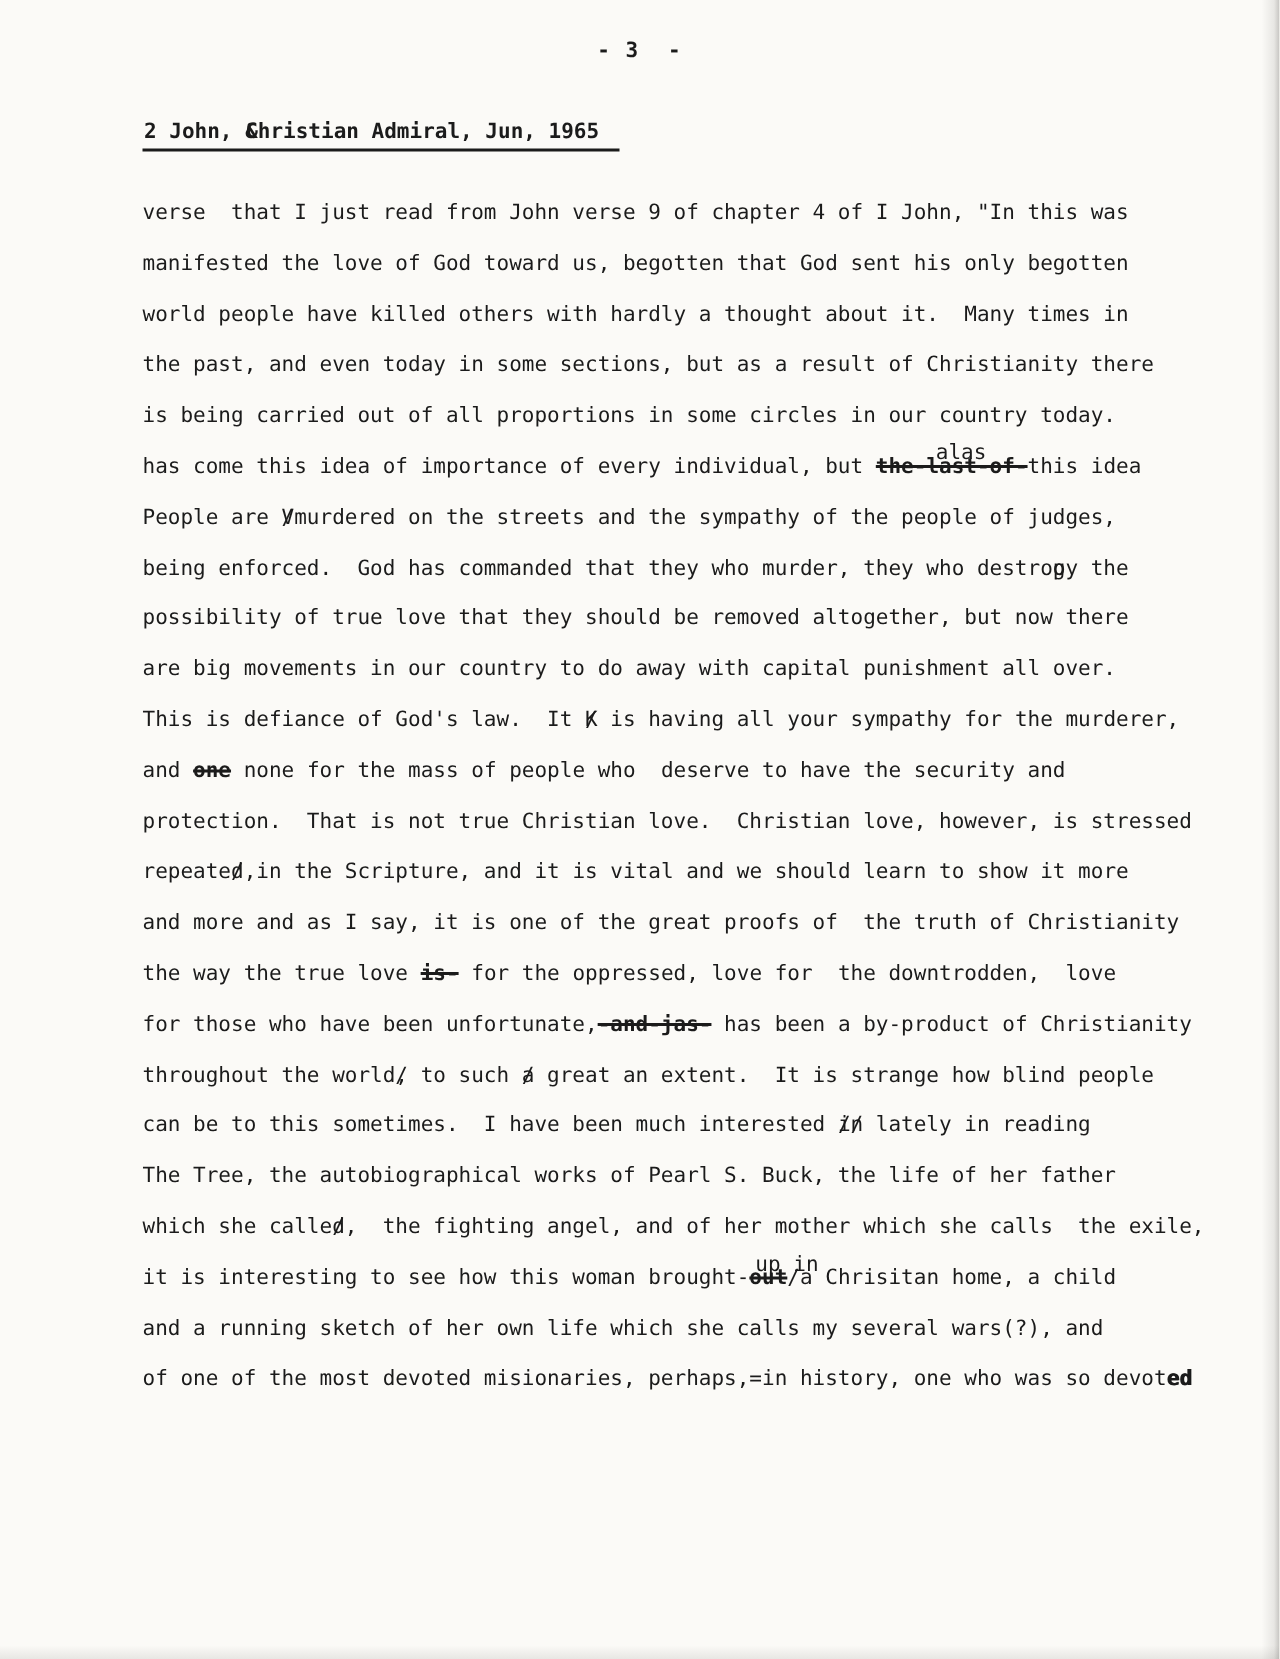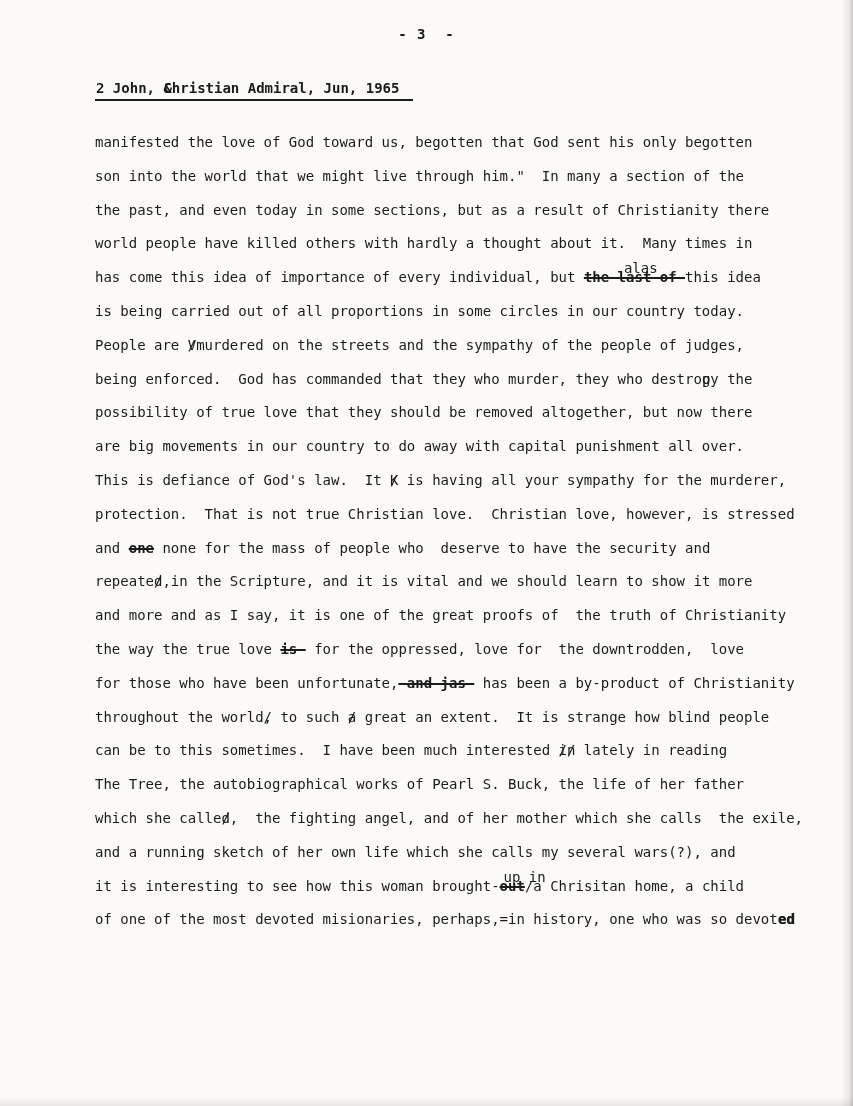--- a/index.html
+++ b/index.html
@@ -54,40 +54,40 @@
     pointer-events: none;
   }
 </style>
 </head>
 <body>
 
 <div class="paper">
   <div class="page-number">- 3  -</div>
   <div class="heading">2 John, <span class="over">C<span class="overchar">&amp;</span></span>hristian Admiral, Jun, 1965</div>
   <div class="doc-body">
+      <div class="line">verse  that I just read from John verse 9 of chapter 4 of I John, "In this was</div>
       <div class="line">manifested the love of God toward us, begotten that God sent his only begotten</div>
-      <div class="line">son into the world that we might live through him."  In many a section of the</div>
+      <div class="line">world people have killed others with hardly a thought about it.  Many times in</div>
       <div class="line">the past, and even today in some sections, but as a result of Christianity there</div>
-      <div class="line">world people have killed others with hardly a thought about it.  Many times in</div>
+      <div class="line">is being carried out of all proportions in some circles in our country today.</div>
       <div class="line">has come this idea of importance of every individual, but <span class="above"><span style="left: 40px;">alas</span></span><span class="xout">the-last-of-</span>this idea</div>
-      <div class="line">is being carried out of all proportions in some circles in our country today.</div>
       <div class="line">People are <span class="over">V<span class="overchar">/</span></span>murdered on the streets and the sympathy of the people of judges,</div>
       <div class="line">being enforced.  God has commanded that they who murder, they who destro<span class="over">g<span class="overchar">p</span></span>y the</div>
       <div class="line">possibility of true love that they should be removed altogether, but now there</div>
       <div class="line">are big movements in our country to do away with capital punishment all over.</div>
       <div class="line">This is defiance of God's law.  It <span class="over">K<span class="overchar">/</span></span> is having all your sympathy for the murderer,</div>
+      <div class="line">and <span class="xout">one</span> none for the mass of people who  deserve to have the security and</div>
       <div class="line">protection.  That is not true Christian love.  Christian love, however, is stressed</div>
-      <div class="line">and <span class="xout">one</span> none for the mass of people who  deserve to have the security and</div>
       <div class="line">repeate<span class="over">d<span class="overchar">/</span></span>,in the Scripture, and it is vital and we should learn to show it more</div>
       <div class="line">and more and as I say, it is one of the great proofs of  the truth of Christianity</div>
       <div class="line">the way the true love <span class="xout">is-</span> for the oppressed, love for  the downtrodden,  love</div>
       <div class="line">for those who have been unfortunate,<span class="xout">-and-jas-</span> has been a by-product of Christianity</div>
       <div class="line">throughout the world<span class="over">,<span class="overchar">/</span></span> to such <span class="over">a<span class="overchar">/</span></span> great an extent.  It is strange how blind people</div>
       <div class="line">can be to this sometimes.  I have been much interested <span class="over">i<span class="overchar">/</span></span><span class="over">n<span class="overchar">/</span></span> lately in reading</div>
       <div class="line">The Tree, the autobiographical works of Pearl S. Buck, the life of her father</div>
       <div class="line">which she calle<span class="over">d<span class="overchar">/</span></span>,  the fighting angel, and of her mother which she calls  the exile,</div>
+      <div class="line">it is interesting to see how this woman brought-<span class="above"><span style="left: 4px;">up in</span></span><span class="xout">out</span>/a Chrisitan home, a child</div>
       <div class="line">and a running sketch of her own life which she calls my several wars(?), and</div>
-      <div class="line">it is interesting to see how this woman brought-<span class="above"><span style="left: 4px;">up in</span></span><span class="xout">out</span>/a Chrisitan home, a child</div>
       <div class="line">of one of the most devoted misionaries, perhaps,=in history, one who was so devot<span class="boldover">ed</span></div>
     </div>
   <div class="edge-right"></div>
   <div class="edge-bottom"></div>
 </div>
 
 </body></html>

